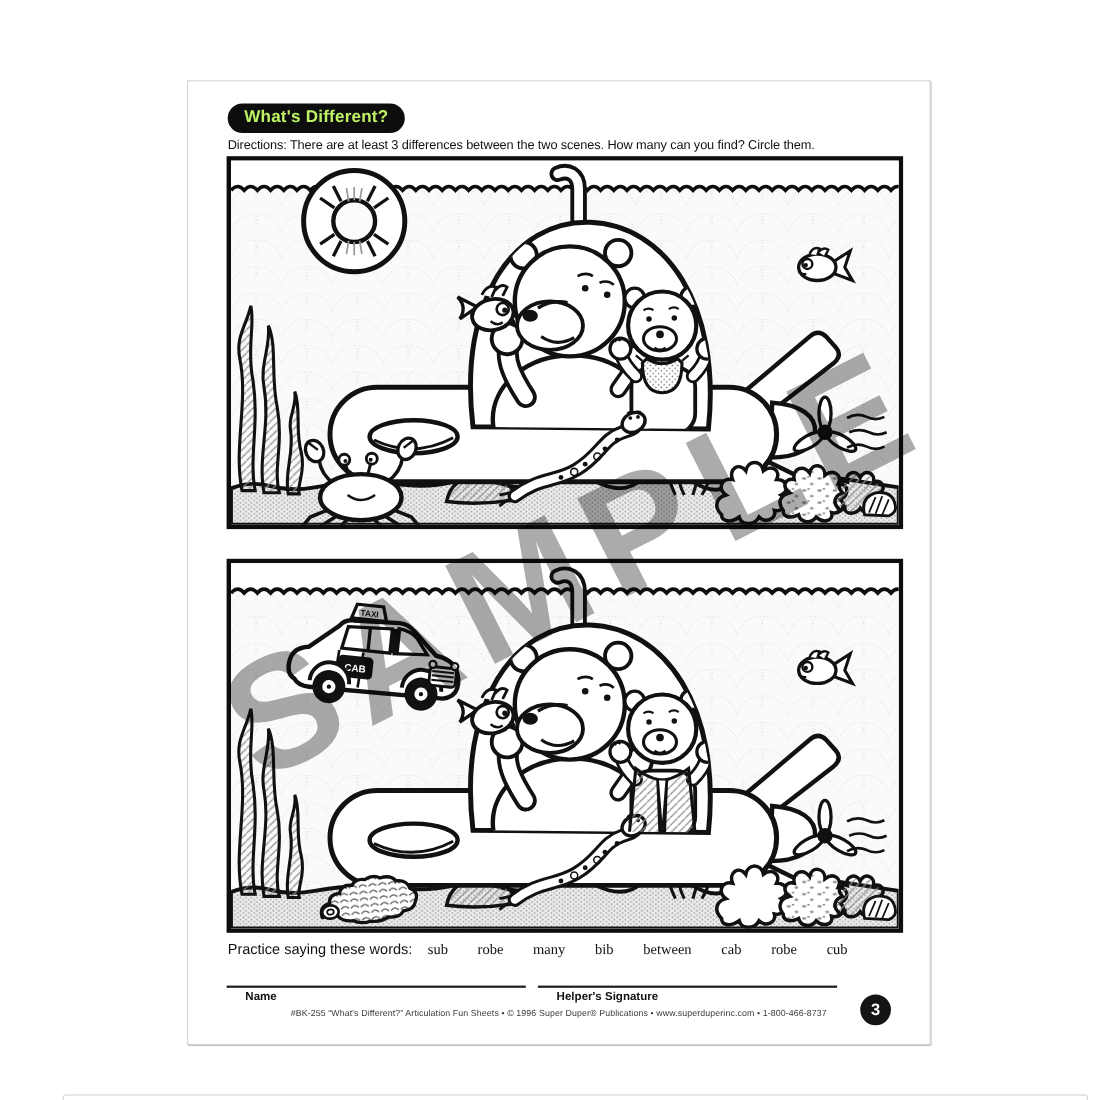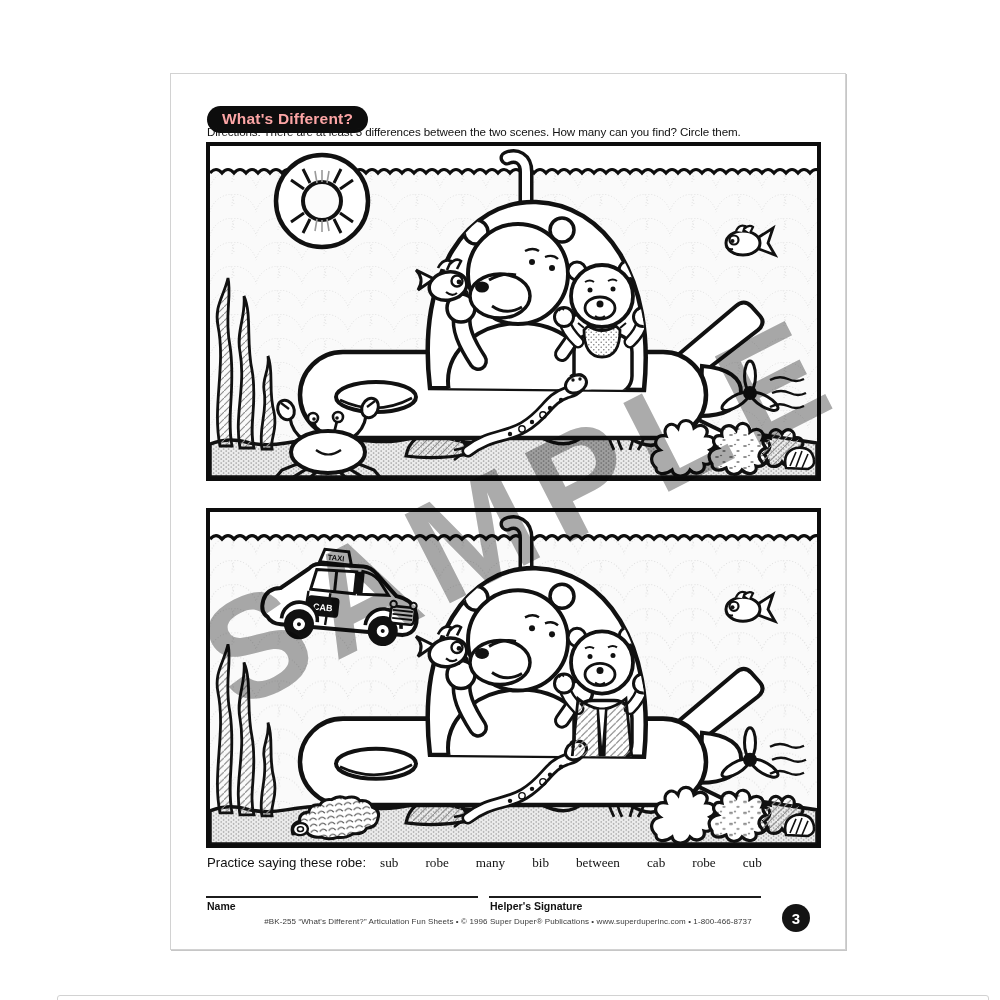--- a/index.html
+++ b/index.html
@@ -1,34 +1,34 @@
 <!DOCTYPE html>
 <html><head>
 <meta charset="utf-8">
 <style>
   html,body{margin:0;padding:0;background:#ffffff;}
   .canvas{position:relative;width:1000px;height:1000px;background:#fff;overflow:hidden;
           font-family:"Liberation Sans",sans-serif;color:#111;}
   .page-card{position:absolute;left:170px;top:73px;width:674px;height:875px;background:#fff;
              border:1px solid #d2d2d2;box-shadow:1px 1px 0 #c6c6c6;}
-  .badge{position:absolute;left:36px;top:32px;background:#0d0d0d;color:#fca5a5;
+  .badge{position:absolute;left:36px;top:20px;background:#0d0d0d;color:#bef264;
          font-weight:bold;font-size:15.5px;padding:4px 15px 5px 15px;border-radius:14px;letter-spacing:.2px;}
   .hdr-right{position:absolute;right:23px;top:23px;font-weight:bold;font-size:17.5px;letter-spacing:-.2px;}
   .directions{position:absolute;left:36px;top:51px;width:610px;font-weight:normal;font-size:11.6px;letter-spacing:-.1px;}
   .frame{position:absolute;left:35px;width:615px;border:4px solid #0d0d0d;background:#fbfbfb;box-sizing:border-box;}
   .frame.f1{top:68px;height:339px;}
   .frame.f2{top:434px;height:340px;}
   .frame svg{display:block;width:100%;height:100%;}
   .practice{position:absolute;left:36px;top:781px;font-size:13.2px;display:flex;align-items:baseline;white-space:nowrap;}
   .practice .plabel{margin-right:14px;}
   .practice .pword{margin-right:27px;font-family:Liberation Serif, serif;}
   .rule{position:absolute;top:822px;border-top:2px solid #1c1c1c;}
   .rule.nrule{left:35px;width:272px;}
   .rule.srule{left:318px;width:272px;}
-  .rule-label{position:absolute;top:826px;font-size:10.5px;font-weight:bold;}
+  .rule-label{position:absolute;top:826px;font-size:10.5px;font-weight:bold;margin-left:16px;}
   .rule-label.nlab{left:36px;}
   .rule-label.slab{left:319px;}
   .footer-credit{position:absolute;left:0;top:843px;width:100%;text-align:center;font-size:8px;color:#3a3a3a;letter-spacing:.1px;}
   .page-num{position:absolute;left:611px;top:830px;width:28px;height:28px;border-radius:50%;background:#141414;
             color:#fff;font-weight:bold;font-size:15px;display:flex;align-items:center;justify-content:center;}
   .watermark{position:absolute;left:-30px;top:350px;width:760px;text-align:center;white-space:nowrap;
              font-size:145px;font-weight:bold;color:#ababab;letter-spacing:14px;line-height:175px;
              transform:rotate(-27deg);mix-blend-mode:multiply;pointer-events:none;z-index:5;}
   .next-page{position:absolute;left:57px;top:995px;width:930px;height:10px;background:#fff;
              border:1px solid #d2d2d2;border-radius:3px 3px 0 0;}
@@ -286,21 +286,21 @@
         </g>
         <g clip-path="url(#clipDome)">
           <path d="M368,186 L362,246 L390,246 L388,196 Q378,194 368,186 Z" fill="url(#pHatch)" stroke="#111" stroke-width="2.8"></path>
           <path d="M416,186 L422,246 L394,246 L396,196 Q406,194 416,186 Z" fill="url(#pHatch)" stroke="#111" stroke-width="2.8"></path>
           <path d="M388,196 L396,196 L392,246 Z" fill="#fff" stroke="#111" stroke-width="2"></path>
         </g>
       </svg>
     </div>
 
     <div class="practice">
-      <span class="plabel">Practice saying these robe:</span>
+      <span class="plabel">Practice saying these words:</span>
       <span class="pword">sub</span>
       <span class="pword">robe</span>
       <span class="pword">many</span>
       <span class="pword">bib</span>
       <span class="pword">between</span>
       <span class="pword">cab</span>
       <span class="pword">robe</span>
       <span class="pword">cub</span>
     </div>
 

